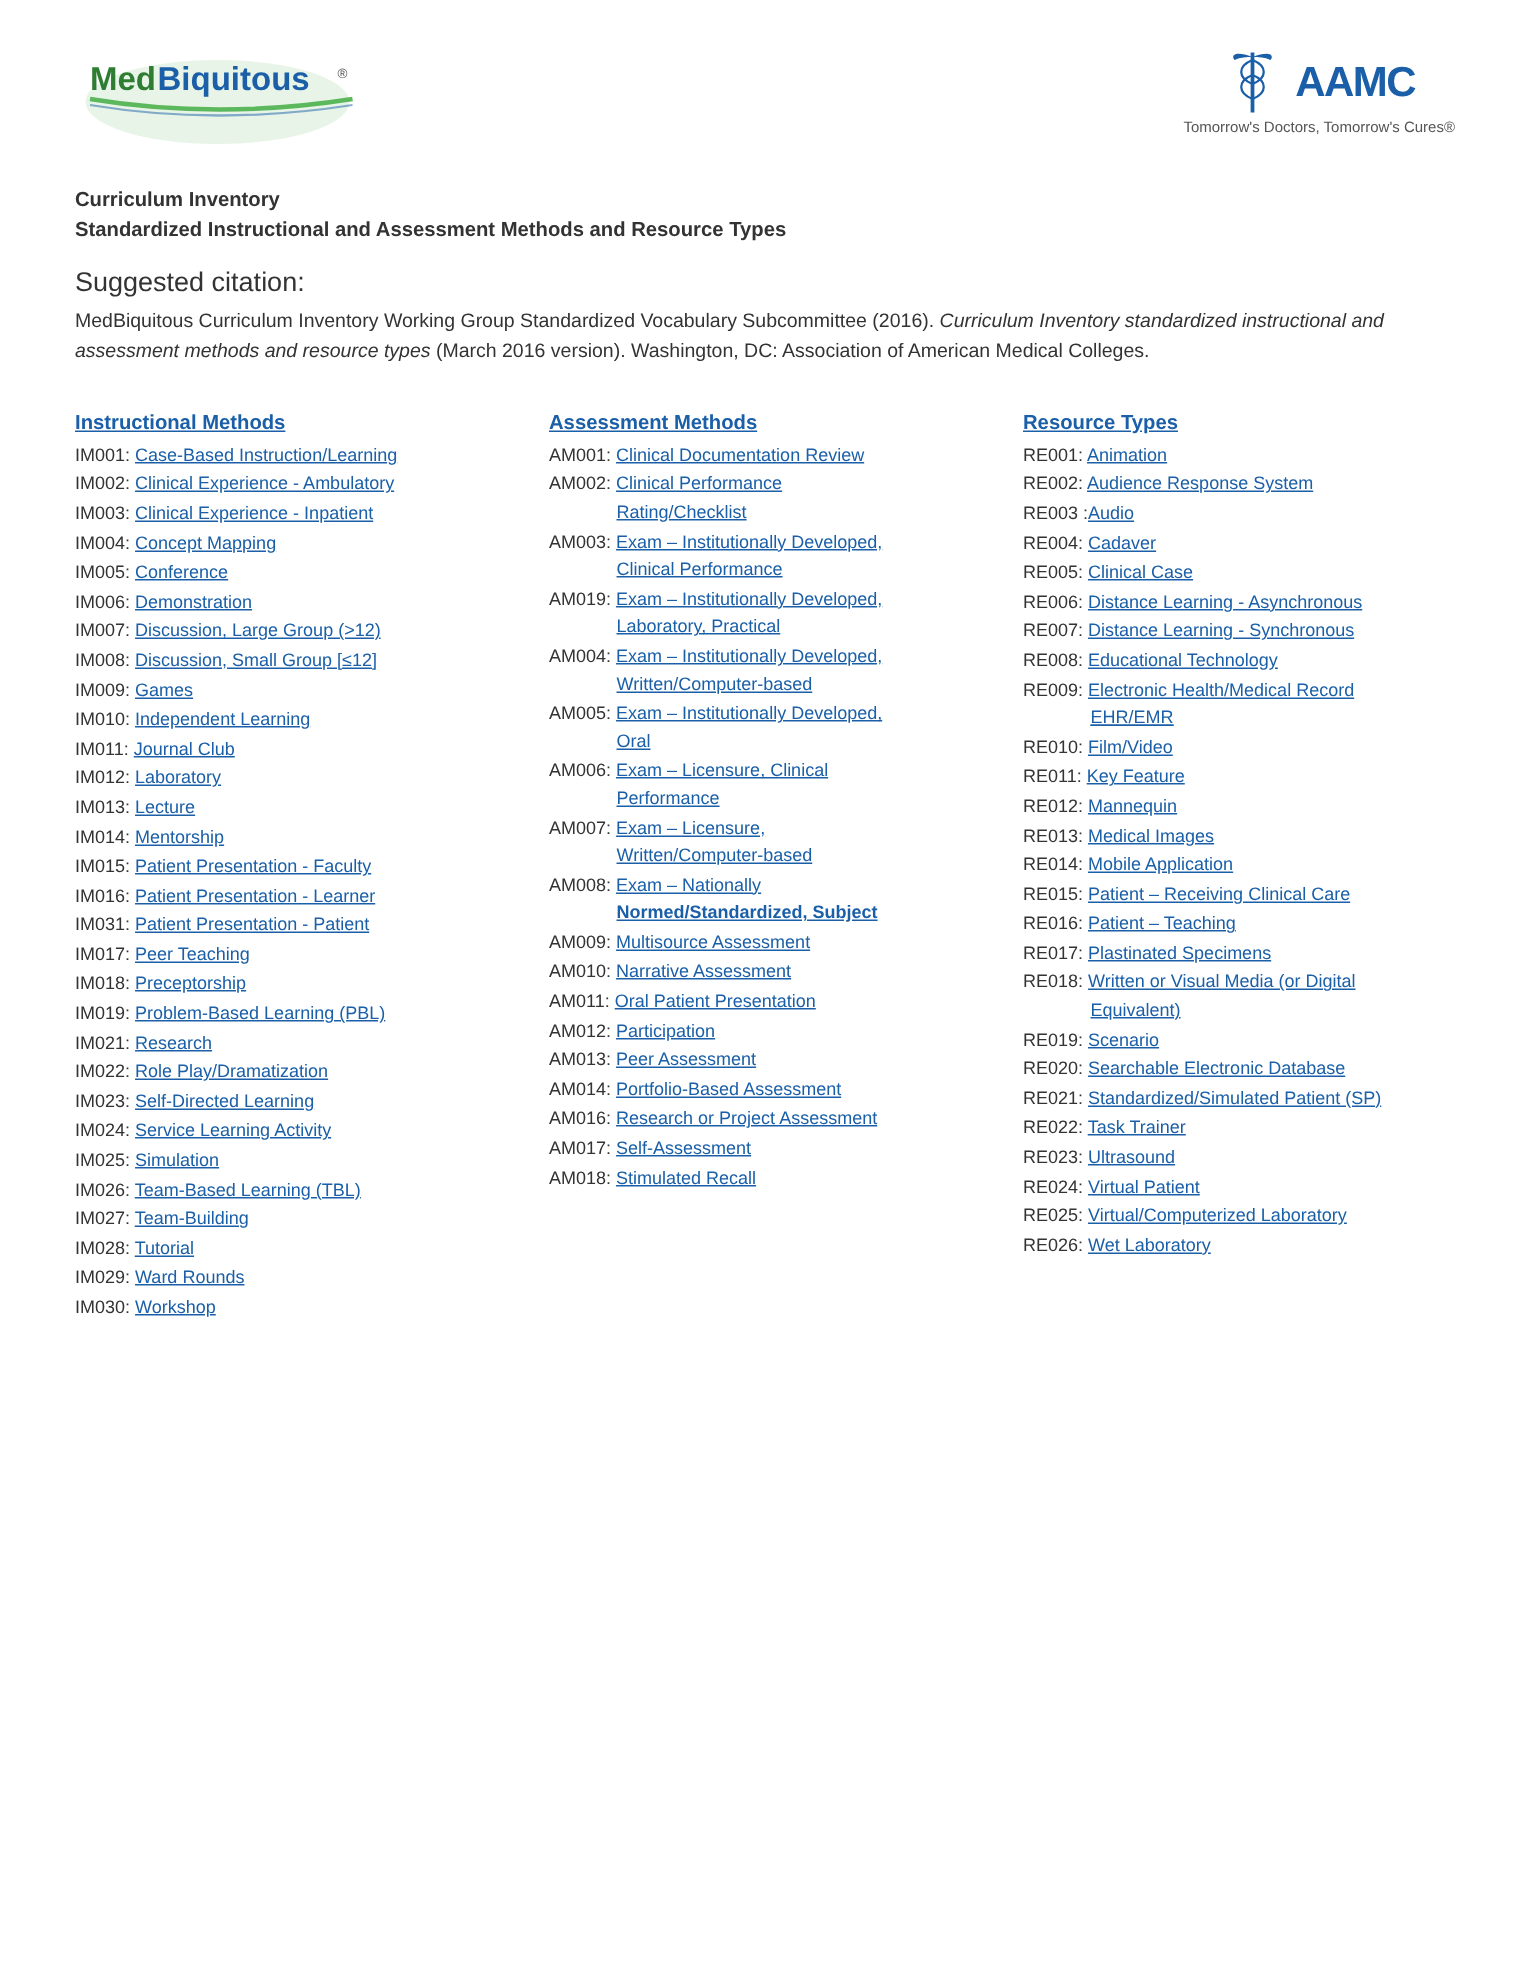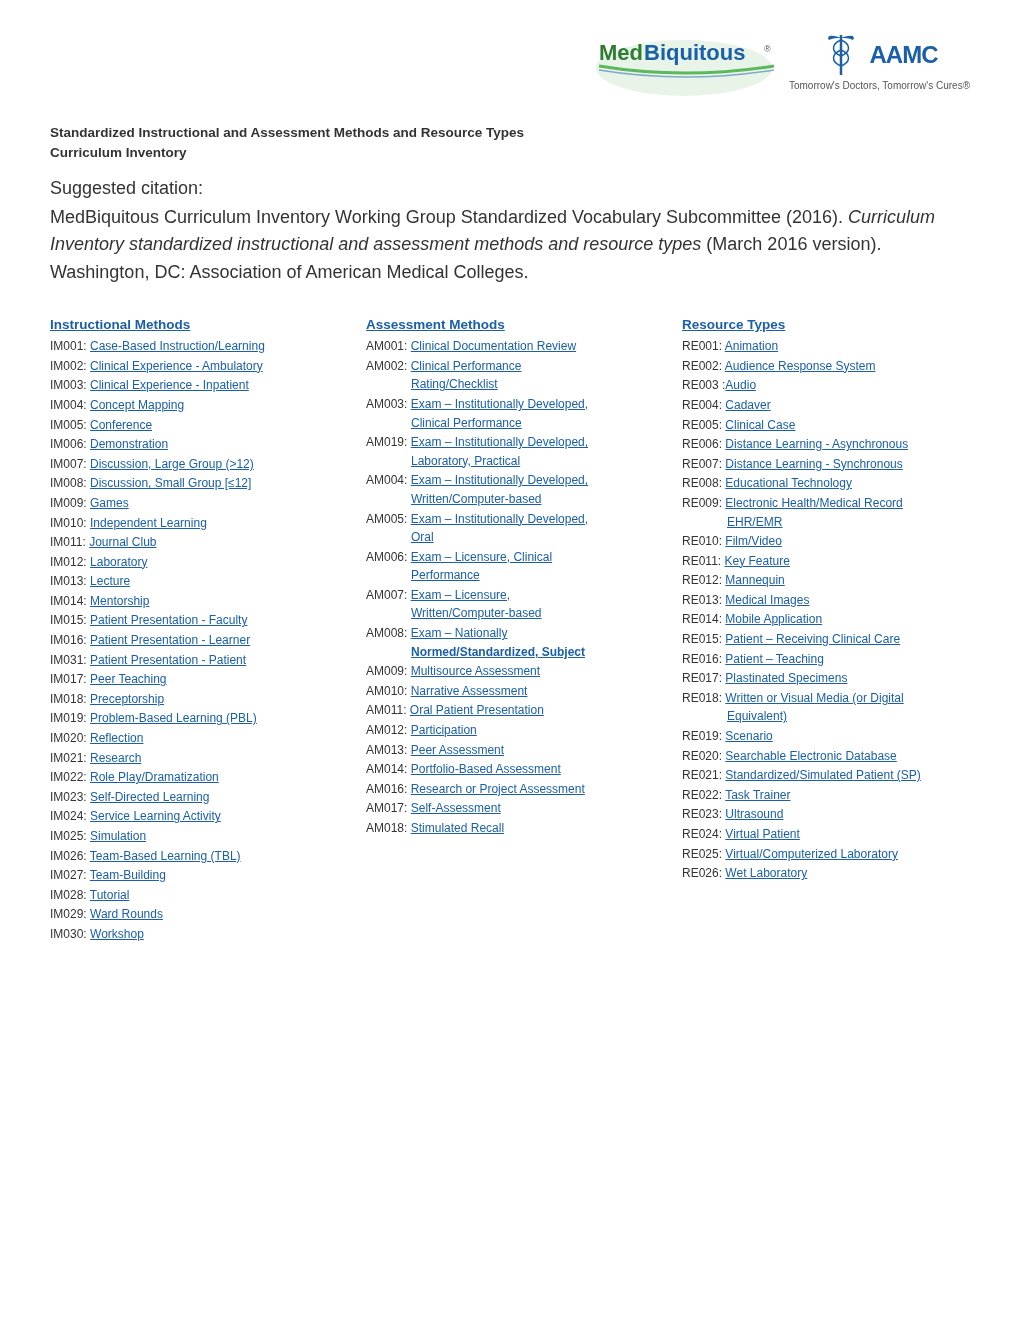--- a/index.html
+++ b/index.html
@@ -7,21 +7,21 @@
       background: #fff;
       font-family: Arial, sans-serif;
       font-size: 13px;
       color: #333;
       width: 1020px;
       min-height: 1320px;
       padding: 30px 50px;
     }
     .header {
       display: flex;
-      justify-content: flex-end;
+      justify-content: space-between;
       align-items: flex-start;
       margin-bottom: 18px;
     }
     .logo-medbiq {
       width: 200px;
     }
     .aamc-logo-area {
       display: flex;
       flex-direction: column;
       align-items: center;
@@ -37,21 +37,21 @@
     }
     .citation-section {
       margin-bottom: 30px;
     }
     .citation-section .citation-heading {
       font-weight: normal;
       font-size: 18px;
       margin-bottom: 5px;
     }
     .citation-text {
-      font-size: 18px;
+      font-size: 13px;
       line-height: 1.55;
     }
     .citation-text em {
       font-style: italic;
     }
     .columns {
       display: flex;
       gap: 18px;
       justify-content: space-between;
       margin-top: 10px;
@@ -113,29 +113,29 @@
     <div style="display:flex; align-items:center; gap:8px;">
       <svg width="40" height="50" viewBox="0 0 40 50" xmlns="http://www.w3.org/2000/svg">
 
         <line x1="20" y1="5" x2="20" y2="45" stroke="#1a5fa8" stroke-width="2.5"></line>
         <path d="M20 10 C30 14 30 22 20 26 C10 22 10 14 20 10" stroke="#1a5fa8" stroke-width="1.5" fill="none"></path>
         <path d="M20 20 C30 24 30 32 20 36 C10 32 10 24 20 20" stroke="#1a5fa8" stroke-width="1.5" fill="none"></path>
 
         <path d="M20 8 C10 4 5 6 8 10 C12 8 16 8 20 8" fill="#1a5fa8"></path>
         <path d="M20 8 C30 4 35 6 32 10 C28 8 24 8 20 8" fill="#1a5fa8"></path>
       </svg>
-      <span style="font-family:'Arial Black',Arial; font-weight:900; font-size:24px; color:#1a5fa8; letter-spacing:-1px;">AAMC</span>
+      <span style="font-family:'Arial Black',Arial; font-weight:900; font-size:28px; color:#1a5fa8; letter-spacing:-1px;">AAMC</span>
     </div>
     <div class="aamc-tagline">Tomorrow's Doctors, Tomorrow's Cures®</div>
   </div>
 </div>
 
 <div class="doc-title">
+  <p>Curriculum Inventory</p>
   <p>Standardized Instructional and Assessment Methods and Resource Types</p>
-  <p>Curriculum Inventory</p>
 </div>
 
 <div class="citation-section">
   <div class="citation-heading">Suggested citation:</div>
   <div class="citation-text">
     <span>MedBiquitous Curriculum Inventory Working Group Standardized Vocabulary Subcommittee (2016). </span><em>Curriculum Inventory standardized instructional and assessment methods and resource types</em><span> (March 2016 version). Washington, DC: Association of American Medical Colleges.</span>
   </div>
 </div>
 
 <div class="columns">
@@ -155,21 +155,20 @@
     <div class="col-item"><span class="code">IM011: </span><a class="link">Journal Club</a></div>
     <div class="col-item"><span class="code">IM012: </span><a class="link">Laboratory</a></div>
     <div class="col-item"><span class="code">IM013: </span><a class="link">Lecture</a></div>
     <div class="col-item"><span class="code">IM014: </span><a class="link">Mentorship</a></div>
     <div class="col-item"><span class="code">IM015: </span><a class="link">Patient Presentation - Faculty</a></div>
     <div class="col-item"><span class="code">IM016: </span><a class="link">Patient Presentation - Learner</a></div>
     <div class="col-item"><span class="code">IM031: </span><a class="link">Patient Presentation - Patient</a></div>
     <div class="col-item"><span class="code">IM017: </span><a class="link">Peer Teaching</a></div>
     <div class="col-item"><span class="code">IM018: </span><a class="link">Preceptorship</a></div>
     <div class="col-item"><span class="code">IM019: </span><a class="link">Problem-Based Learning (PBL)</a></div>
-    <div class="col-item"><span class="code">IM020: </span><a class="link">Reflection</a></div>
     <div class="col-item"><span class="code">IM021: </span><a class="link">Research</a></div>
     <div class="col-item"><span class="code">IM022: </span><a class="link">Role Play/Dramatization</a></div>
     <div class="col-item"><span class="code">IM023: </span><a class="link">Self-Directed Learning</a></div>
     <div class="col-item"><span class="code">IM024: </span><a class="link">Service Learning Activity</a></div>
     <div class="col-item"><span class="code">IM025: </span><a class="link">Simulation</a></div>
     <div class="col-item"><span class="code">IM026: </span><a class="link">Team-Based Learning (TBL)</a></div>
     <div class="col-item"><span class="code">IM027: </span><a class="link">Team-Building</a></div>
     <div class="col-item"><span class="code">IM028: </span><a class="link">Tutorial</a></div>
     <div class="col-item"><span class="code">IM029: </span><a class="link">Ward Rounds</a></div>
     <div class="col-item"><span class="code">IM030: </span><a class="link">Workshop</a></div>

